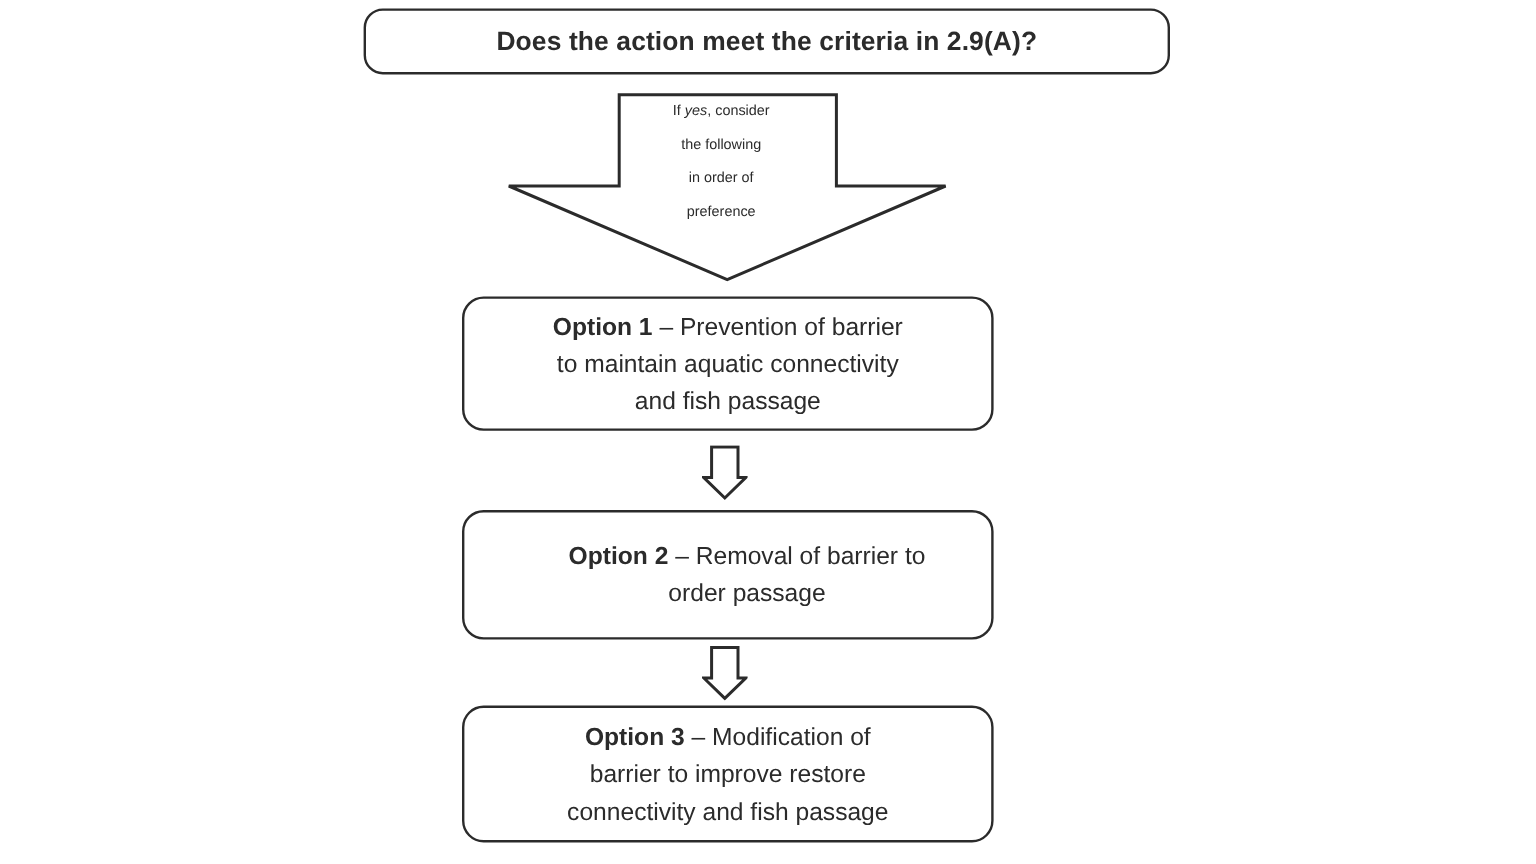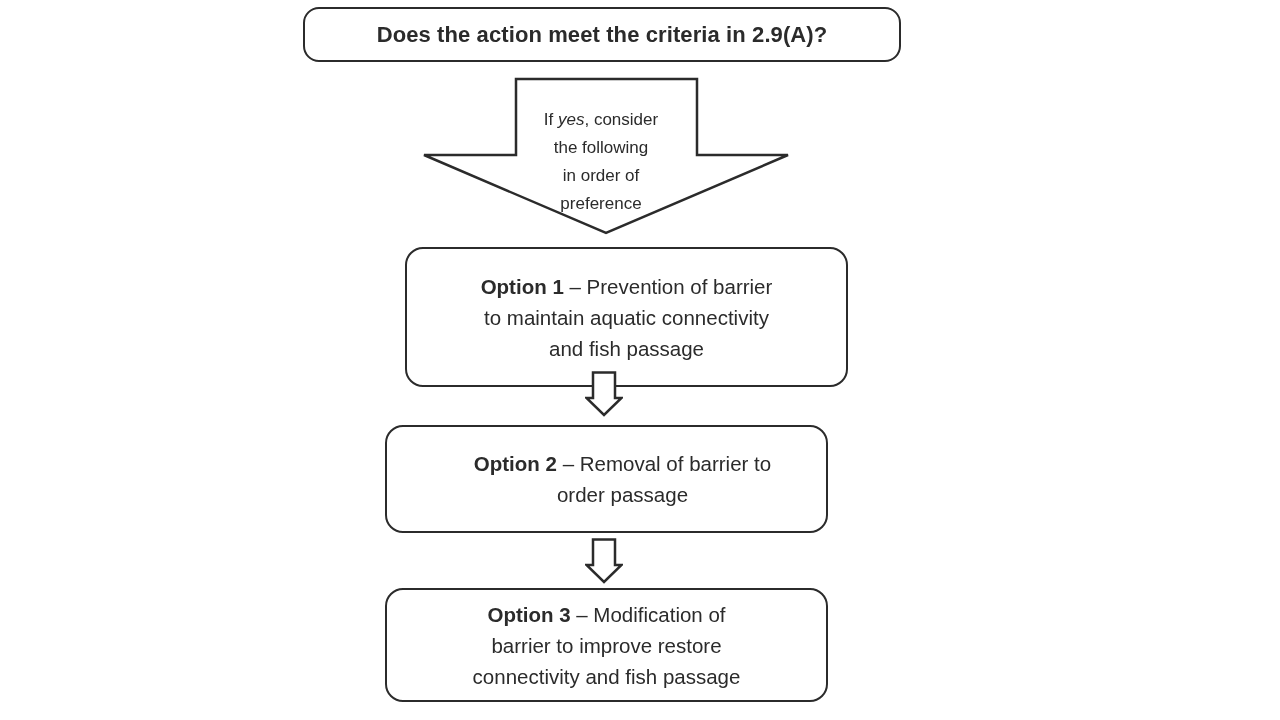--- a/index.html
+++ b/index.html
@@ -22,53 +22,53 @@
     border: 2.5px solid #2b2b2b;
     background: #ffffff;
     display: flex;
     align-items: center;
     justify-content: center;
     text-align: center;
   }
   .q-box {
     left: 303px;
     top: 7px;
-    width: 598px;
+    width: 672px;
     height: 55px;
     border-radius: 16px;
     font-size: 22px;
     font-weight: bold;
     letter-spacing: 0.1px;
   }
   .opt-box {
     left: 385px;
     width: 443px;
     border-radius: 18px;
     font-size: 20.5px;
     line-height: 31px;
   }
-  .opt1 { top: 247px; height: 140px; margin-left: 20px; }
+  .opt1 { top: 247px; height: 112px; }
   .opt2 { top: 425px; height: 108px; padding-left: 32px; }
   .opt3 { top: 588px; height: 114px; }
   .opt-text b { font-weight: bold; }
 
   .big-arrow {
     position: absolute;
     left: 420px;
     top: 75px;
     width: 372px;
     height: 162px;
   }
   .arrow-text {
     position: absolute;
     left: 440px;
-    top: 106px;
+    top: 78px;
     width: 322px;
     text-align: center;
-    font-size: 17px;
+    font-size: 12px;
     line-height: 28px;
   }
   .small-arrow {
     position: absolute;
     width: 38px;
     height: 46px;
   }
   .sa1 { left: 585px; top: 371px; }
   .sa2 { left: 585px; top: 538px; }
   polygon {

